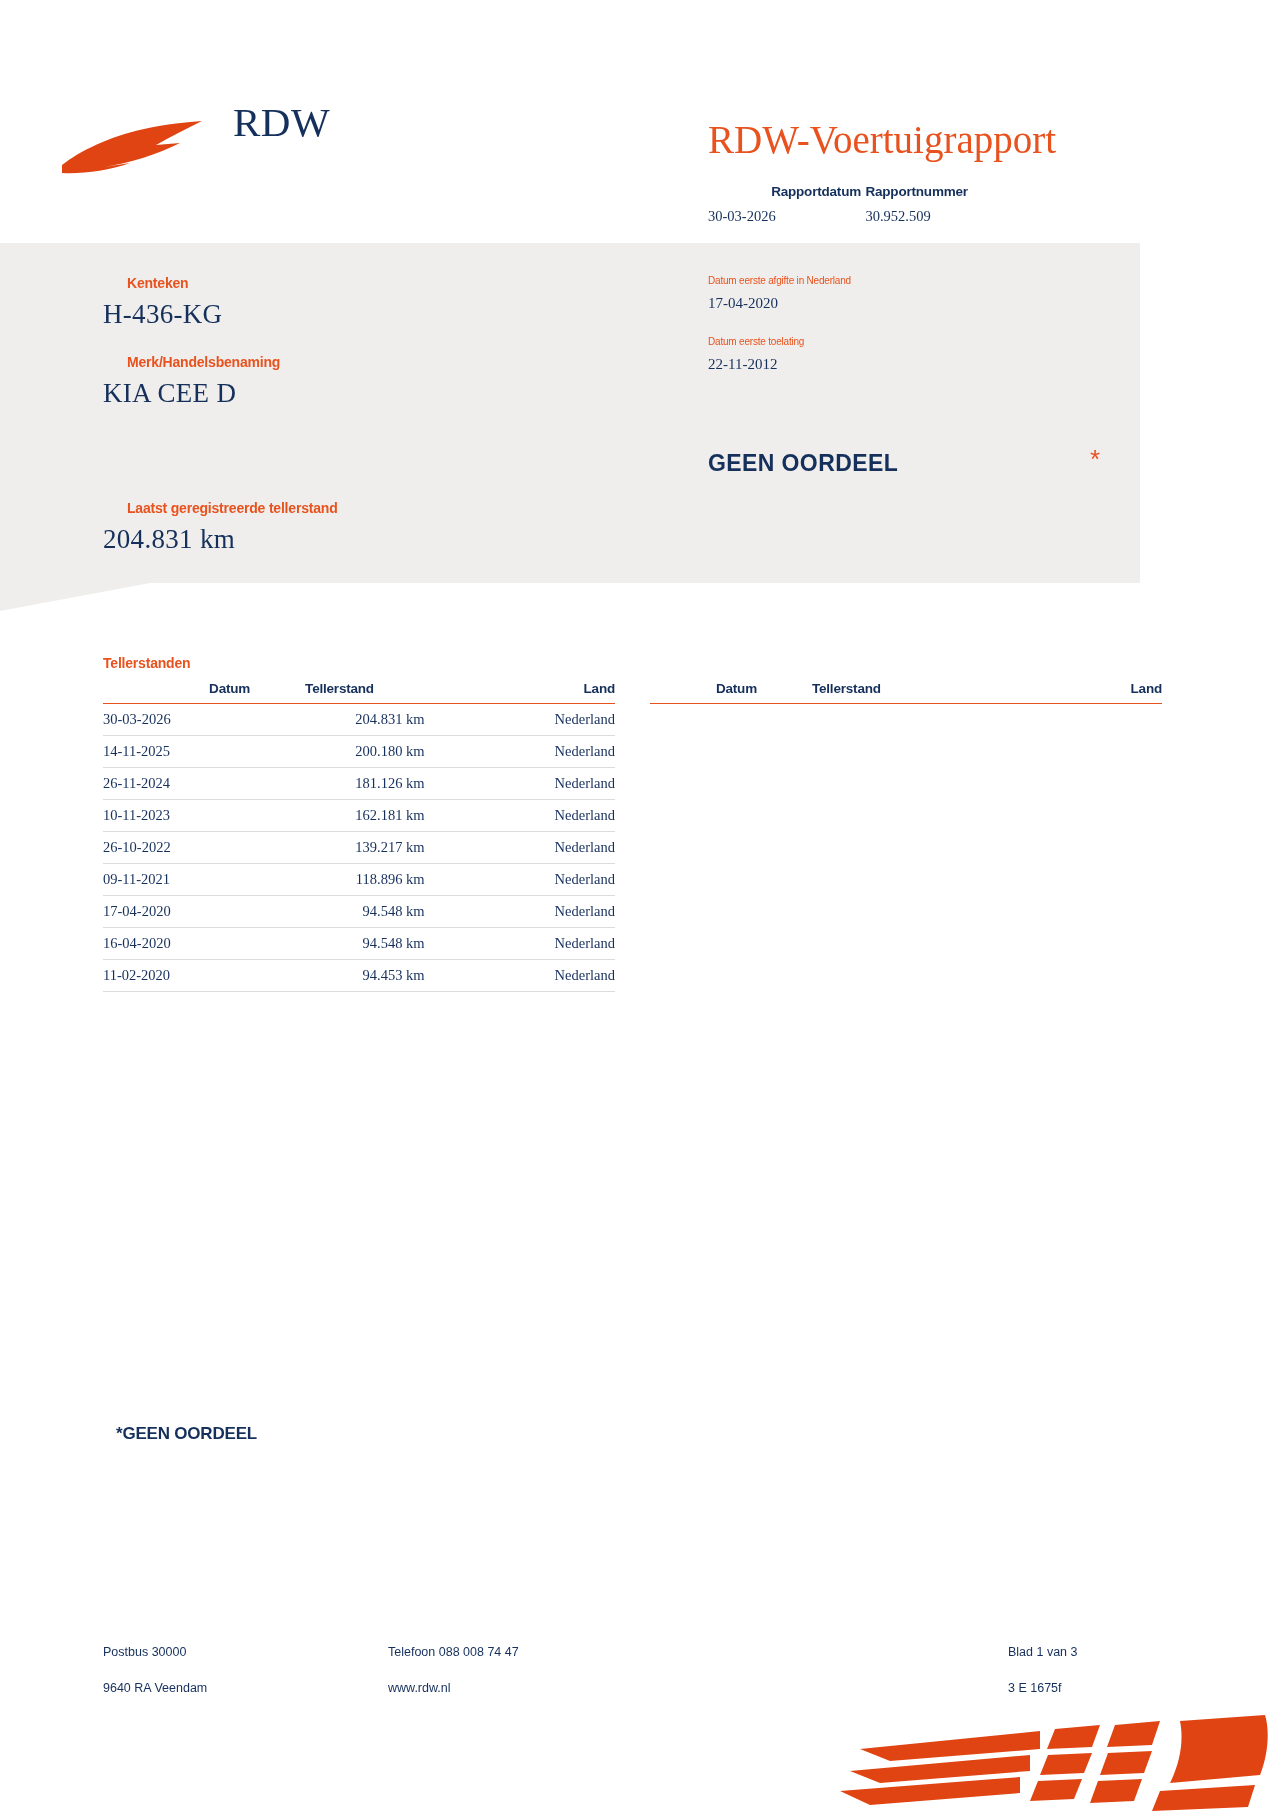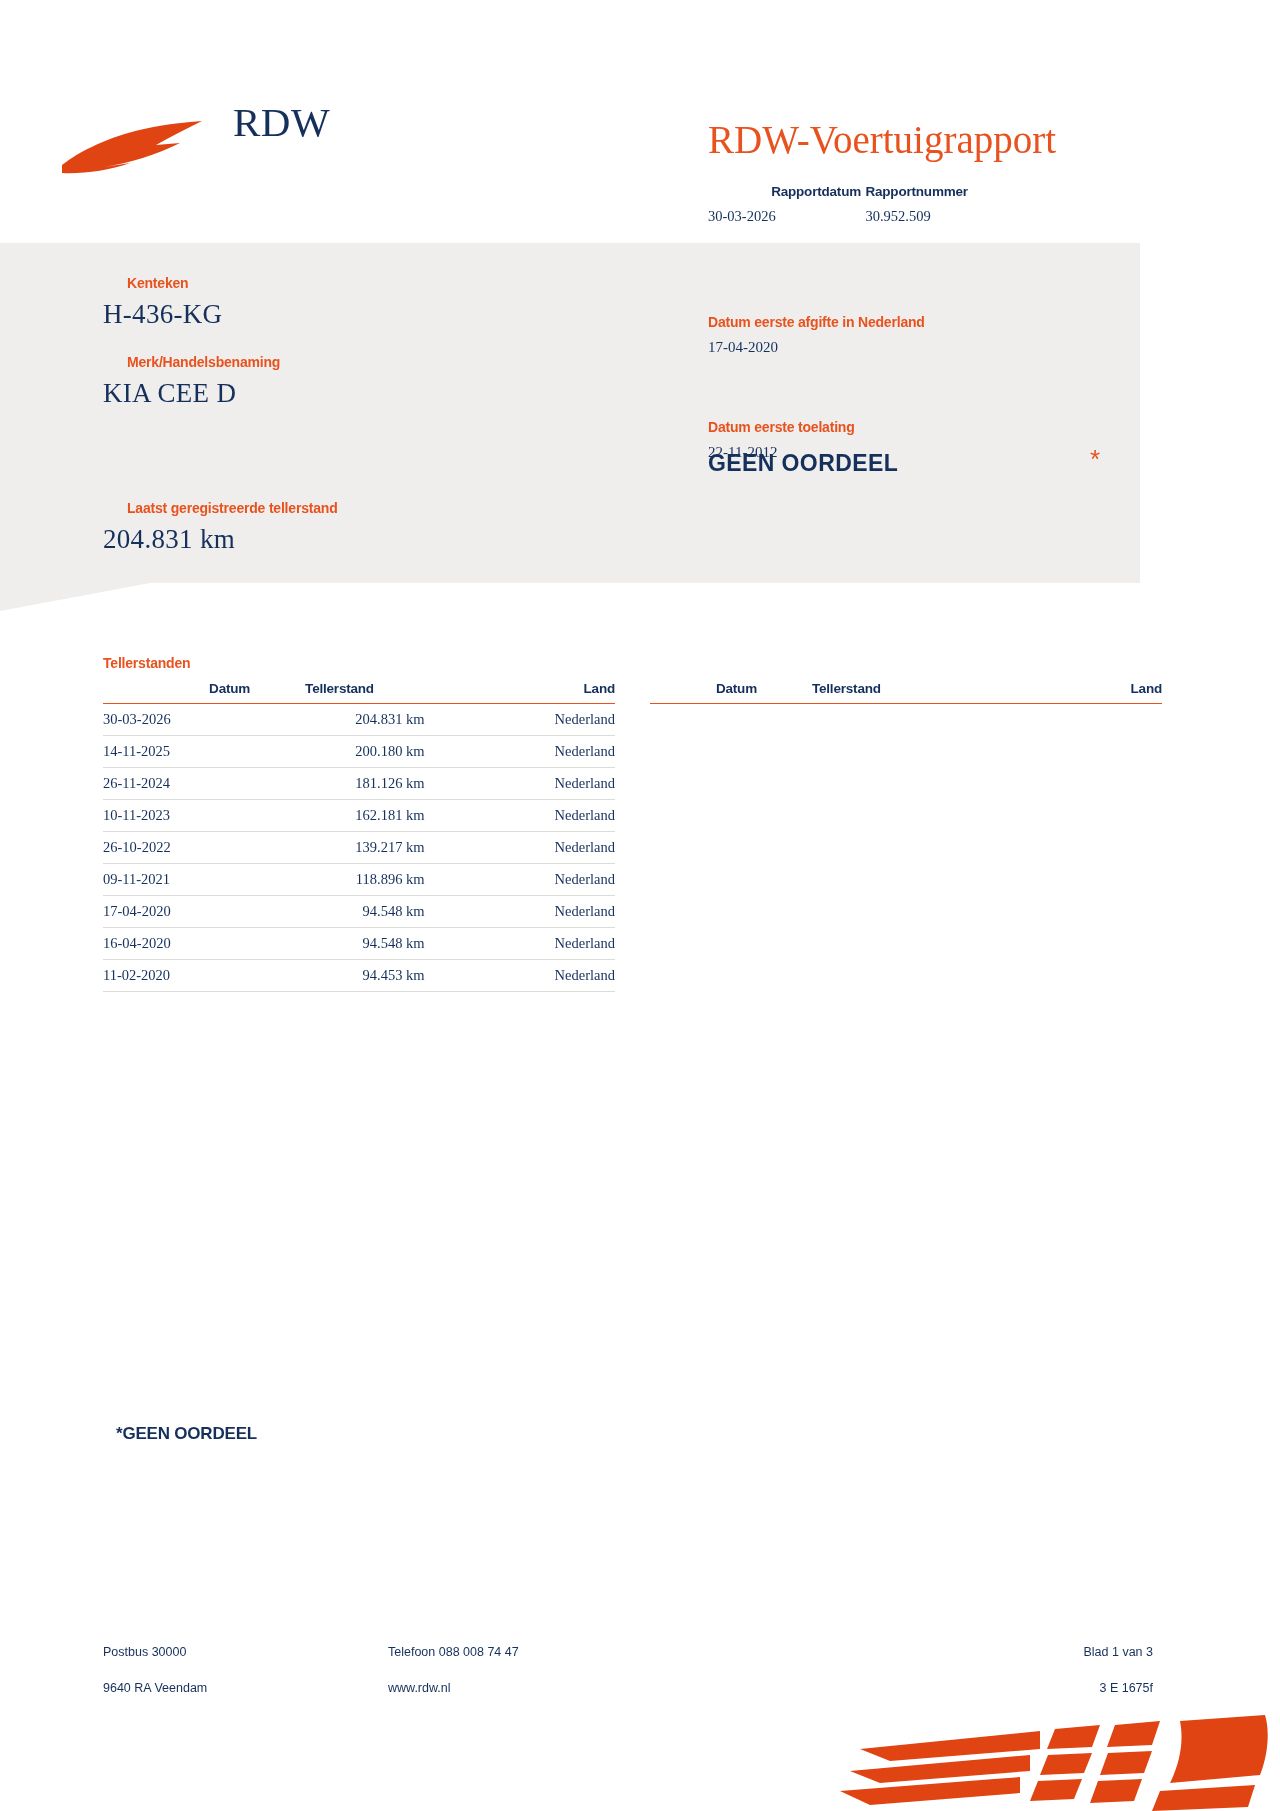--- a/index.html
+++ b/index.html
@@ -121,25 +121,24 @@
     padding-left: 24px;
   }
   .field-value-big {
     font-size: 27px;
     color: #16305c;
     font-family: "Liberation Serif", serif;
     margin-top: 8px;
     letter-spacing: 0.3px;
   }
   .field-label-blue {
-    font-size: 14px;
-    font-weight: bold;
+    font-size: 10px;
+    font-weight: normal;
     color: #e8521e;
     letter-spacing: -0.2px;
-    margin-top: 39px;
   }
   .field-value-small {
     font-size: 15px;
     color: #16305c;
     font-family: "Liberation Serif", serif;
     margin-top: 9px;
   }
   .spacer-24 { height: 24px; }
   .mileage-block {
     position: absolute;
@@ -241,21 +240,21 @@
     width: 1050px;
     font-size: 12.5px;
     color: #16305c;
   }
   .footer-row {
     display: flex;
     margin-bottom: 22px;
   }
   .f-c1 { width: 285px; }
   .f-c2 { width: 620px; }
-  .f-c3 { flex: 1; text-align: right; }
+  .f-c3 { flex: 1; }
 
   .footer-mark {
     position: absolute;
     right: 0px;
     bottom: 0px;
     width: 540px;
     height: 120px;
     overflow: hidden;
   }
 </style>

